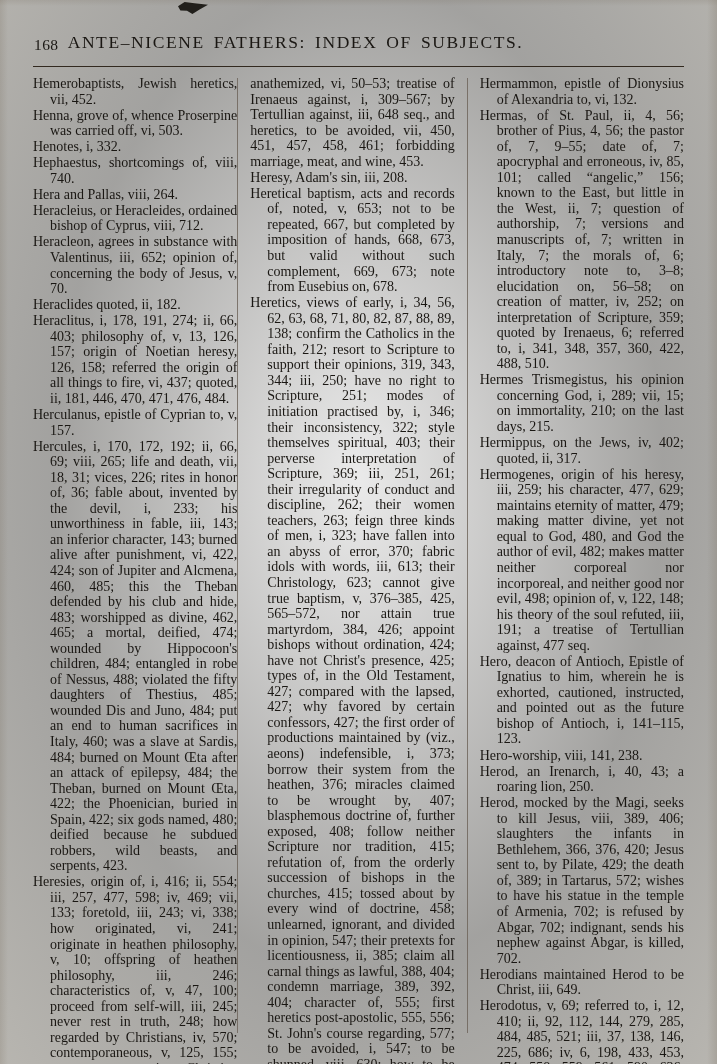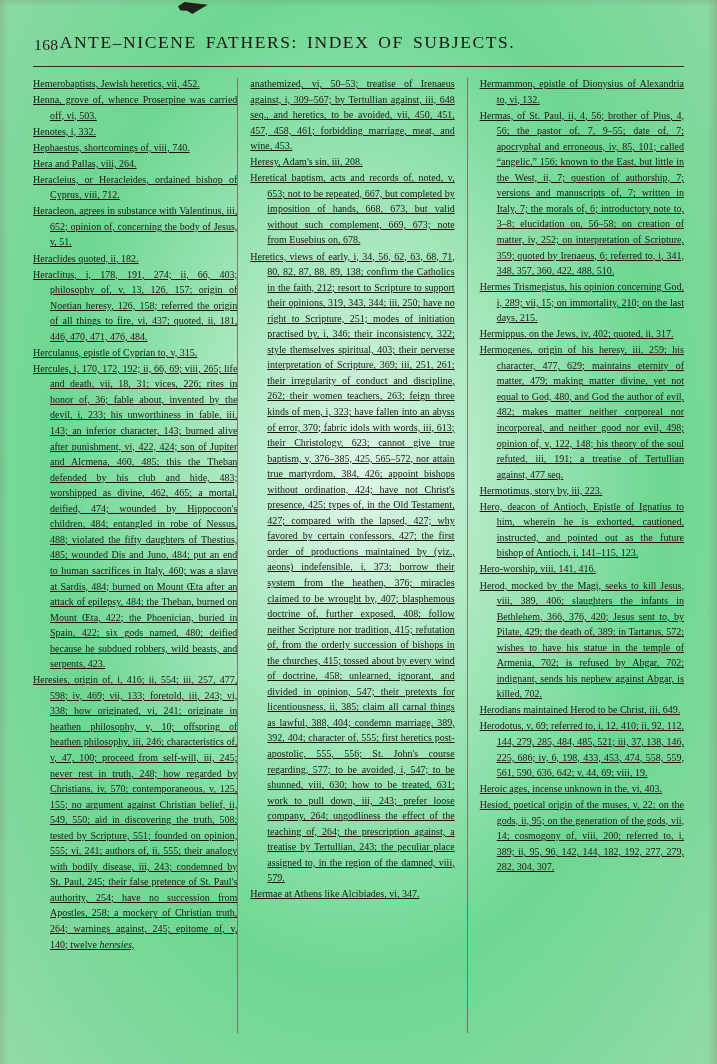--- a/index.html
+++ b/index.html
@@ -8,21 +8,21 @@
     background: #ffffff;
   }
   body {
     font-family: "Liberation Serif", "DejaVu Serif", serif;
     color: #1a1713;
   }
   #page {
     position: relative;
     width: 717px;
     height: 1064px;
-    background: #22c55e;
+    background: #737373;
     overflow: hidden;
   }
   
   #paper-texture {
     position: absolute;
     inset: 0;
     background:
       radial-gradient(ellipse at 50% 45%, rgba(255,255,255,0.85) 0%, rgba(250,248,242,0.35) 60%, rgba(240,236,226,0.55) 100%);
     pointer-events: none;
   }
@@ -54,46 +54,46 @@
   #running-head {
     position: absolute;
     left: 0;
     top: 0;
     width: 575px;
     text-align: center;
     font-size: 17.5px;
     letter-spacing: 1.6px;
     word-spacing: 3px;
     white-space: nowrap;
+    padding-left: 8px;
   }
   #rule {
     position: absolute;
     left: 33px;
     top: 66px;
     width: 651px;
     height: 1px;
     background: #32291f;
   }
   #columns {
     position: absolute;
     left: 33px;
     top: 76px;
     width: 651px;
     height: 965px;
     display: flex;
     gap: 0;
   }
   .col {
     width: 209px;
-    font-size: 10px;
+    font-size: 14px;
     line-height: 15.55px;
     text-align: justify;
     text-justify: inter-word;
     hyphens: manual;
-    text-decoration: underline;
   }
   .col.mid { padding: 0 12px; width: 209px; }
   .col.right { padding-left: 12px; }
   .divider {
     width: 1px;
     background: #6b6257;
     margin-top: 2px;
     height: 955px;
     flex: 0 0 1px;
     opacity: 0.8;
@@ -147,45 +147,45 @@
   <div id="rule"></div>
 
   <div id="columns">
     <div class="col left" id="col-1">
         <p class="entry">Hemerobaptists, Jewish heretics, vii, 452.</p>
         <p class="entry">Henna, grove of, whence Proserpine was carried off, vi, 503.</p>
         <p class="entry">Henotes, i, 332.</p>
         <p class="entry">Hephaestus, shortcomings of, viii, 740.</p>
         <p class="entry">Hera and Pallas, viii, 264.</p>
         <p class="entry">Heracleius, or Heracleides, ordained bishop of Cyprus, viii, 712.</p>
-        <p class="entry">Heracleon, agrees in substance with Valentinus, iii, 652; opinion of, concerning the body of Jesus, v, 51.</p>
+        <p class="entry">Heracleon, agrees in substance with Valentinus, iii, 652; opinion of, concerning the body of Jesus, v, 70.</p>
         <p class="entry">Heraclides quoted, ii, 182.</p>
         <p class="entry">Heraclitus, i, 178, 191, 274; ii, 66, 403; philosophy of, v, 13, 126, 157; origin of Noetian heresy, 126, 158; referred the origin of all things to fire, vi, 437; quoted, ii, 181, 446, 470, 471, 476, 484.</p>
-        <p class="entry">Herculanus, epistle of Cyprian to, v, 315.</p>
+        <p class="entry">Herculanus, epistle of Cyprian to, v, 157.</p>
         <p class="entry">Hercules, i, 170, 172, 192; ii, 66, 69; viii, 265; life and death, vii, 18, 31; vices, 226; rites in honor of, 36; fable about, invented by the devil, i, 233; his unworthiness in fable, iii, 143; an inferior character, 143; burned alive after punishment, vi, 422, 424; son of Jupiter and Alcmena, 460, 485; this the Theban defended by his club and hide, 483; worshipped as divine, 462, 465; a mortal, deified, 474; wounded by Hippocoon's children, 484; entangled in robe of Nessus, 488; violated the fifty daughters of Thestius, 485; wounded Dis and Juno, 484; put an end to human sacrifices in Italy, 460; was a slave at Sardis, 484; burned on Mount Œta after an attack of epilepsy, 484; the Theban, burned on Mount Œta, 422; the Phoenician, buried in Spain, 422; six gods named, 480; deified because he subdued robbers, wild beasts, and serpents, 423.</p>
         <p class="entry">Heresies, origin of, i, 416; ii, 554; iii, 257, 477, 598; iv, 469; vii, 133; foretold, iii, 243; vi, 338; how originated, vi, 241; originate in heathen philosophy, v, 10; offspring of heathen philosophy, iii, 246; characteristics of, v, 47, 100; proceed from self-will, iii, 245; never rest in truth, 248; how regarded by Christians, iv, 570; contemporaneous, v, 125, 155; no argument against Christian belief, ii, 549, 550; aid in discovering the truth, 508; tested by Scripture, 551; founded on opinion, 555; vi, 241; authors of, ii, 555; their analogy with bodily disease, iii, 243; condemned by St. Paul, 245; their false pretence of St. Paul's authority, 254; have no succession from Apostles, 258; a mockery of Christian truth, 264; warnings against, 245; epitome of, v, 140; twelve <em>heresies,</em></p>
       </div>
     <div class="divider"></div>
     <div class="col mid" id="col-2">
         <p class="entry cont">anathemized, vi, 50–53; treatise of Irenaeus against, i, 309–567; by Tertullian against, iii, 648 seq., and heretics, to be avoided, vii, 450, 451, 457, 458, 461; forbidding marriage, meat, and wine, 453.</p>
         <p class="entry">Heresy, Adam's sin, iii, 208.</p>
         <p class="entry">Heretical baptism, acts and records of, noted, v, 653; not to be repeated, 667, but completed by imposition of hands, 668, 673, but valid without such complement, 669, 673; note from Eusebius on, 678.</p>
         <p class="entry">Heretics, views of early, i, 34, 56, 62, 63, 68, 71, 80, 82, 87, 88, 89, 138; confirm the Catholics in the faith, 212; resort to Scripture to support their opinions, 319, 343, 344; iii, 250; have no right to Scripture, 251; modes of initiation practised by, i, 346; their inconsistency, 322; style themselves spiritual, 403; their perverse interpretation of Scripture, 369; iii, 251, 261; their irregularity of conduct and discipline, 262; their women teachers, 263; feign three kinds of men, i, 323; have fallen into an abyss of error, 370; fabric idols with words, iii, 613; their Christology, 623; cannot give true baptism, v, 376–385, 425, 565–572, nor attain true martyrdom, 384, 426; appoint bishops without ordination, 424; have not Christ's presence, 425; types of, in the Old Testament, 427; compared with the lapsed, 427; why favored by certain confessors, 427; the first order of productions maintained by (viz., aeons) indefensible, i, 373; borrow their system from the heathen, 376; miracles claimed to be wrought by, 407; blasphemous doctrine of, further exposed, 408; follow neither Scripture nor tradition, 415; refutation of, from the orderly succession of bishops in the churches, 415; tossed about by every wind of doctrine, 458; unlearned, ignorant, and divided in opinion, 547; their pretexts for licentiousness, ii, 385; claim all carnal things as lawful, 388, 404; condemn marriage, 389, 392, 404; character of, 555; first heretics post-apostolic, 555, 556; St. John's course regarding, 577; to be avoided, i, 547; to be shunned, viii, 630; how to be treated, 631; work to pull down, iii, 243; prefer loose company, 264; ungodliness the effect of the teaching of, 264; the prescription against, a treatise by Tertullian, 243; the peculiar place assigned to, in the region of the damned, viii, 579.</p>
         <p class="entry">Hermae at Athens like Alcibiades, vi, 347.</p>
       </div>
     <div class="divider"></div>
     <div class="col right" id="col-3">
         <p class="entry">Hermammon, epistle of Dionysius of Alexandria to, vi, 132.</p>
         <p class="entry">Hermas, of St. Paul, ii, 4, 56; brother of Pius, 4, 56; the pastor of, 7, 9–55; date of, 7; apocryphal and erroneous, iv, 85, 101; called “angelic,” 156; known to the East, but little in the West, ii, 7; question of authorship, 7; versions and manuscripts of, 7; written in Italy, 7; the morals of, 6; introductory note to, 3–8; elucidation on, 56–58; on creation of matter, iv, 252; on interpretation of Scripture, 359; quoted by Irenaeus, 6; referred to, i, 341, 348, 357, 360, 422, 488, 510.</p>
         <p class="entry">Hermes Trismegistus, his opinion concerning God, i, 289; vii, 15; on immortality, 210; on the last days, 215.</p>
         <p class="entry">Hermippus, on the Jews, iv, 402; quoted, ii, 317.</p>
         <p class="entry">Hermogenes, origin of his heresy, iii, 259; his character, 477, 629; maintains eternity of matter, 479; making matter divine, yet not equal to God, 480, and God the author of evil, 482; makes matter neither corporeal nor incorporeal, and neither good nor evil, 498; opinion of, v, 122, 148; his theory of the soul refuted, iii, 191; a treatise of Tertullian against, 477 seq.</p>
-        <p class="entry">Hermotimus, story by, iii, 223.</p>
         <p class="entry">Hero, deacon of Antioch, Epistle of Ignatius to him, wherein he is exhorted, cautioned, instructed, and pointed out as the future bishop of Antioch, i, 141–115, 123.</p>
-        <p class="entry">Hero-worship, viii, 141, 416.</p>
+        <p class="entry">Hero-worship, viii, 141, 238.</p>
+        <p class="entry">Herod, an Irenarch, i, 40, 43; a roaring lion, 250.</p>
         <p class="entry">Herod, mocked by the Magi, seeks to kill Jesus, viii, 389, 406; slaughters the infants in Bethlehem, 366, 376, 420; Jesus sent to, by Pilate, 429; the death of, 389; in Tartarus, 572; wishes to have his statue in the temple of Armenia, 702; is refused by Abgar, 702; indignant, sends his nephew against Abgar, is killed, 702.</p>
         <p class="entry">Herodians maintained Herod to be Christ, iii, 649.</p>
         <p class="entry">Herodotus, v, 69; referred to, i, 12, 410; ii, 92, 112, 144, 279, 285, 484, 485, 521; iii, 37, 138, 146, 225, 686; iv, 6, 198, 433, 453, 474, 558, 559, 561, 590, 636, 642; v, 44, 69; viii, 19.</p>
         <p class="entry">Heroic ages, incense unknown in the, vi, 403.</p>
         <p class="entry">Hesiod, poetical origin of the muses, v, 22; on the gods, ii, 95; on the generation of the gods, vii, 14; cosmogony of, viii, 200; referred to, i, 389; ii, 95, 96, 142, 144, 182, 192, 277, 279, 282, 304, 307,</p>
       </div>
   </div>
 
 </div>
 

